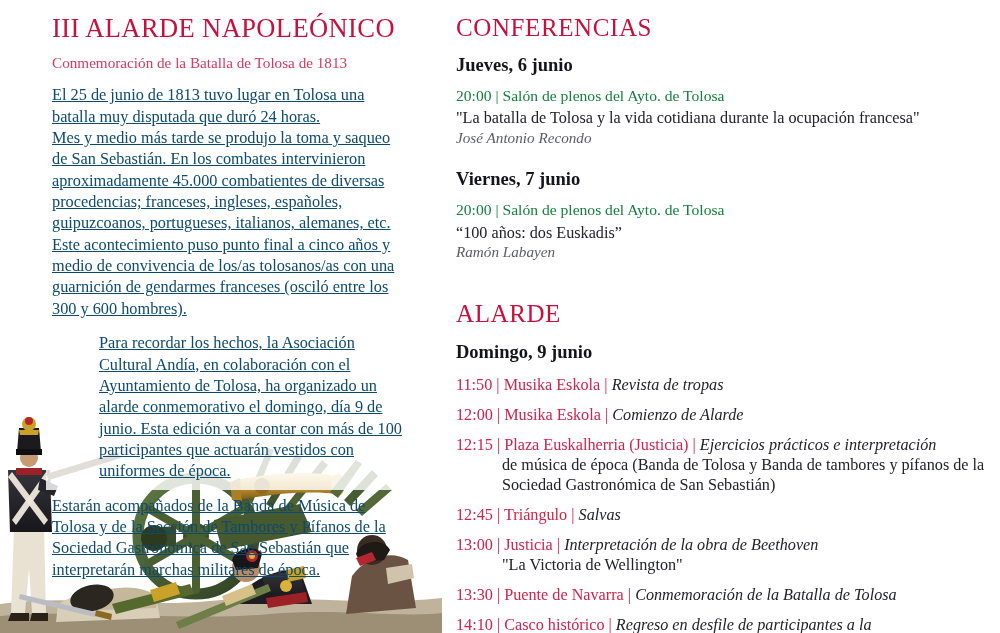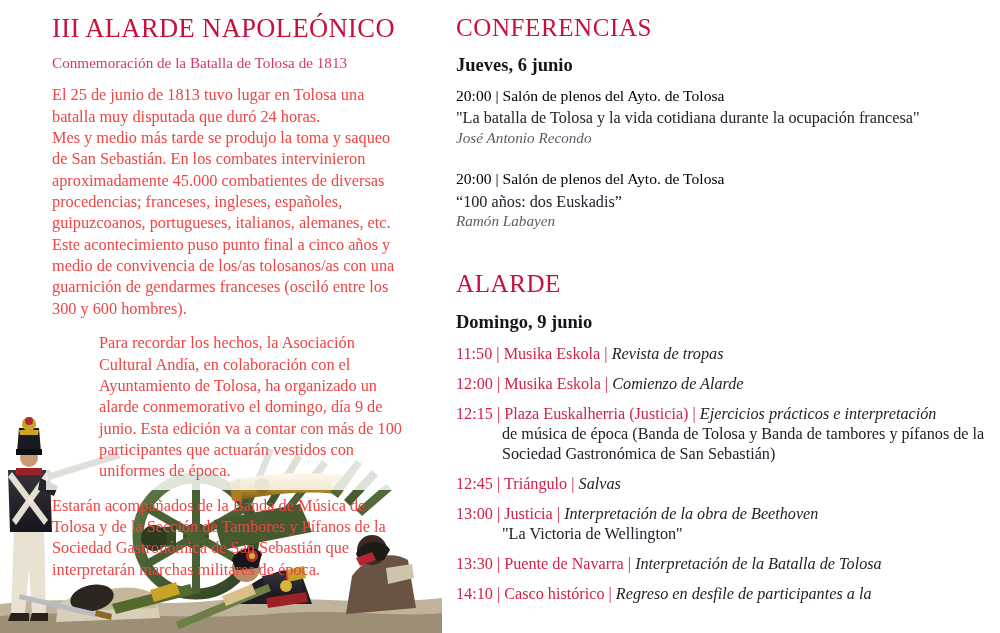--- a/index.html
+++ b/index.html
@@ -64,21 +64,22 @@
     line-height: 1.2;
     margin: 11px 0 0 0;
     font-weight: normal;
     white-space: nowrap;
   }
 
   .body-block {
     font-size: 16.3px;
     line-height: 1.31;
     margin: 12px 0 0 0;
-    color: #ef4444;
+    color: #0c4a6e;
+    text-decoration: underline;
   }
   .body-block.second {
     margin-top: 13px;
     margin-left: 47px;
   }
   .body-block.third {
     margin-top: 13px;
   }
 
   
@@ -122,21 +123,21 @@
 
   .day-head {
     font-weight: bold;
     font-size: 18.5px;
     color: #14141c;
     margin: 0;
     line-height: 1;
   }
 
   .venue-line {
-    color: #000000;
+    color: #15803d;
     font-size: 15.6px;
     line-height: 1.15;
     margin: 0;
   }
 
   .talk-title {
     font-size: 16.2px;
     color: #22222c;
     line-height: 1.2;
     margin: 0;
@@ -331,37 +332,38 @@
         <p class="venue-line" style="margin-top:12px;">
           <span>20:00</span>
           <span>|</span>
           <span>Salón de plenos del Ayto. de Tolosa</span>
         </p>
         <p class="talk-title" style="margin-top:5px;">"La batalla de Tolosa y la vida cotidiana durante la ocupación francesa"</p>
         <p class="speaker">José Antonio Recondo</p>
       </div>
 
       <div class="conf-block" style="margin-top:23px;">
+        <p class="day-head">Viernes, 7 junio</p>
         <p class="venue-line" style="margin-top:12px;">
           <span>20:00</span>
           <span>|</span>
           <span>Salón de plenos del Ayto. de Tolosa</span>
         </p>
         <p class="talk-title" style="margin-top:5px;">“100 años: dos Euskadis”</p>
         <p class="speaker">Ramón Labayen</p>
       </div>
     </div>
 
     <h2 class="section-head" id="alarde-head" style="margin-top:40px;">ALARDE</h2>
 
     <p class="day-head" style="margin-top:17px;">Domingo, 9 junio</p>
 
     <div id="schedule-list" style="margin-top:13px;">
         <p class="sched-row" style="margin-top: 0px;"><span class="time">11:50</span><span class="pipe"> | </span><span class="place">Musika Eskola</span><span class="pipe"> | </span><span class="desc">Revista de tropas</span></p>
         <p class="sched-row" style="margin-top: 10px;"><span class="time">12:00</span><span class="pipe"> | </span><span class="place">Musika Eskola</span><span class="pipe"> | </span><span class="desc">Comienzo de Alarde</span></p>
         <p class="sched-row" style="margin-top: 10px;"><span class="time">12:15</span><span class="pipe"> | </span><span class="place">Plaza Euskalherria (Justicia)</span><span class="pipe"> | </span><span class="desc">Ejercicios prácticos e interpretación</span><span class="cont">de música de época (Banda de Tolosa y Banda de tambores y pífanos de la Sociedad Gastronómica de San Sebastián)</span></p>
         <p class="sched-row" style="margin-top: 10px;"><span class="time">12:45</span><span class="pipe"> | </span><span class="place">Triángulo</span><span class="pipe"> | </span><span class="desc">Salvas</span></p>
         <p class="sched-row" style="margin-top: 10px;"><span class="time">13:00</span><span class="pipe"> | </span><span class="place">Justicia</span><span class="pipe"> | </span><span class="desc">Interpretación de la obra de Beethoven</span><span class="cont">"La Victoria de Wellington"</span></p>
-        <p class="sched-row" style="margin-top: 10px;"><span class="time">13:30</span><span class="pipe"> | </span><span class="place">Puente de Navarra</span><span class="pipe"> | </span><span class="desc">Interpretación de la Batalla de Tolosa</span></p>
+        <p class="sched-row" style="margin-top: 10px;"><span class="time">13:30</span><span class="pipe"> | </span><span class="place">Puente de Navarra</span><span class="pipe"> | </span><span class="desc">Conmemoración de la Batalla de Tolosa</span></p>
         <p class="sched-row" style="margin-top: 10px;"><span class="time">14:10</span><span class="pipe"> | </span><span class="place">Casco histórico</span><span class="pipe"> | </span><span class="desc">Regreso en desfile de participantes a la</span></p>
       </div>
   </div>
 </div>
 
 </body></html>

